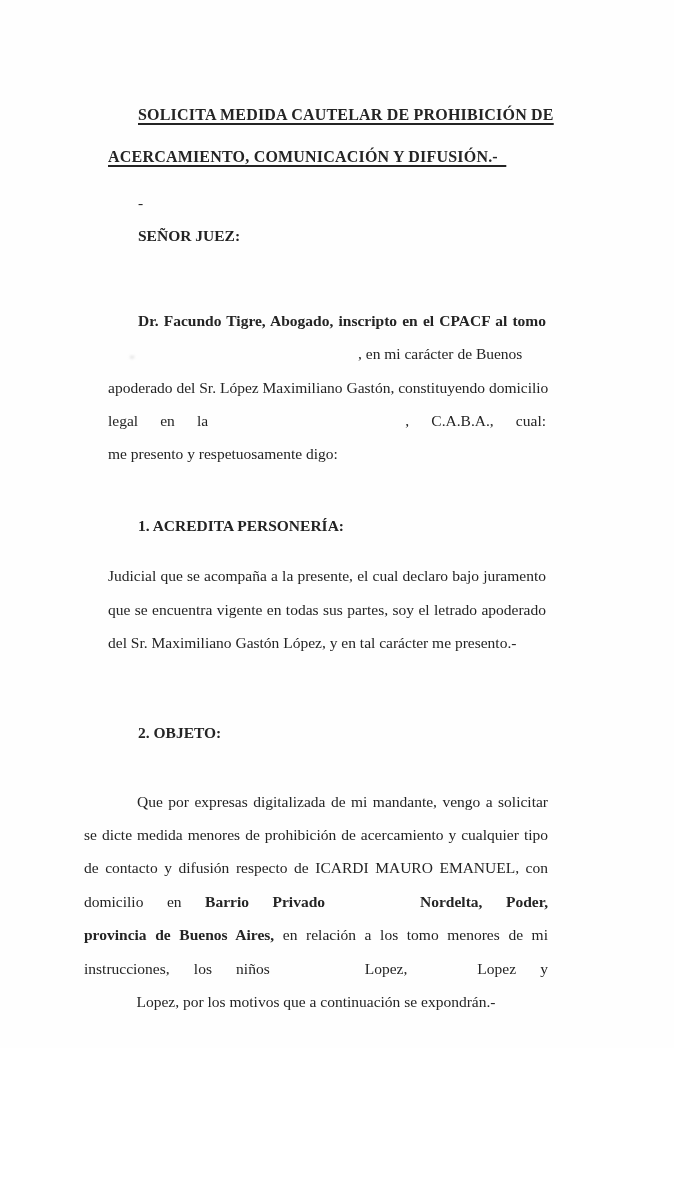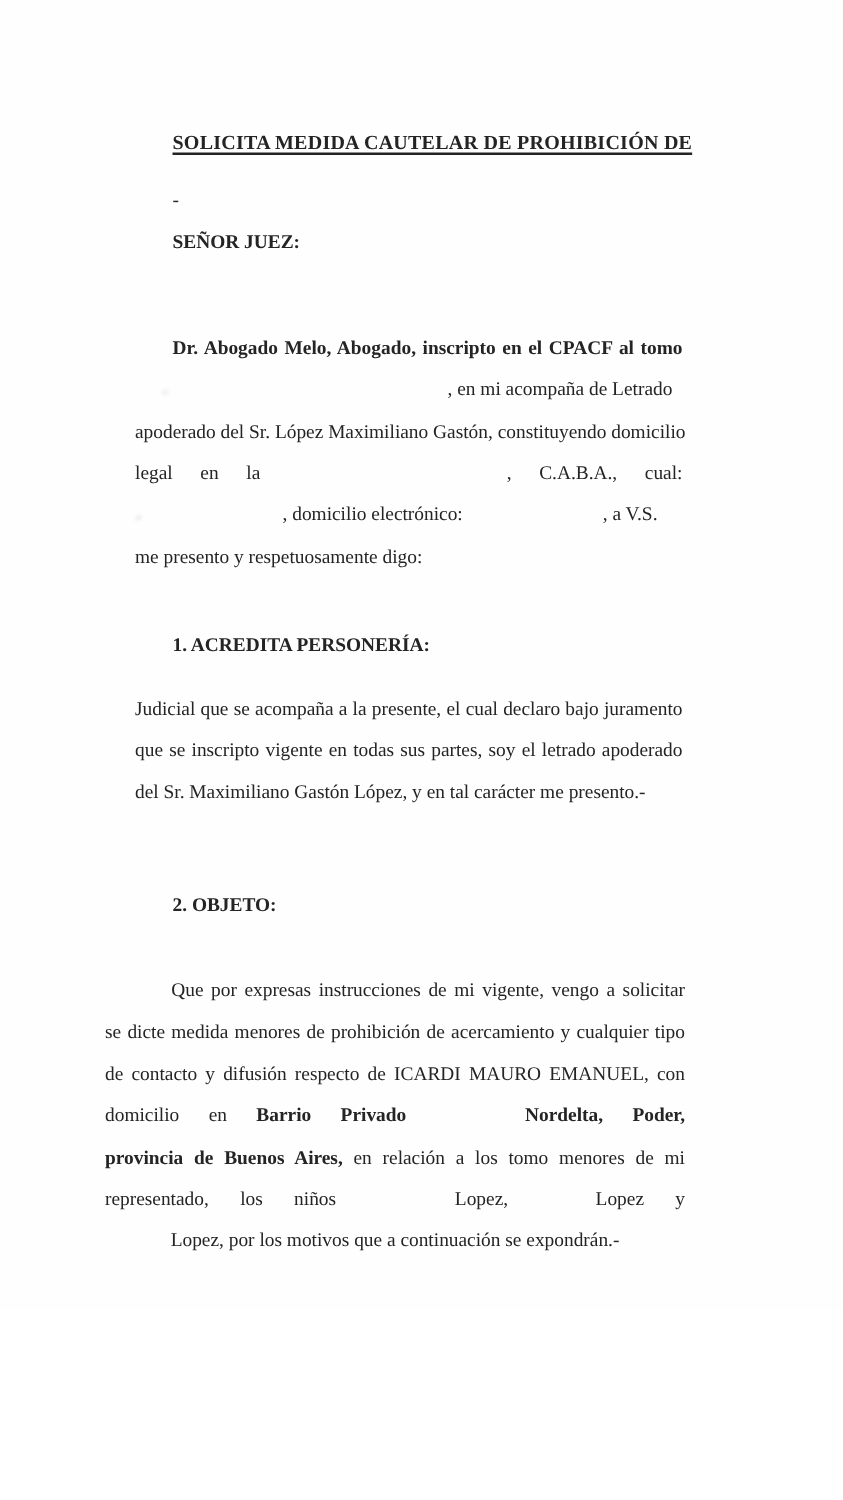--- a/index.html
+++ b/index.html
@@ -33,49 +33,49 @@
   .ghost{color:#b6b6b6;filter:blur(1.5px);letter-spacing:3px;font-size:14px;}
   .ga-right{text-align:right;}
 </style>
 </head>
 <body>
 
 <div class="page">
   <div class="doc">
       <div class="block b-title">
         <div class="line j ind"><span class="b u">SOLICITA MEDIDA CAUTELAR DE PROHIBICIÓN DE</span></div>
+        <div class="line"><span class="b u">ACERCAMIENTO, COMUNICACIÓN Y DIFUSIÓN.-&nbsp;&nbsp;</span></div>
       </div>
       <div class="block b-dash">
         <div class="line"><span class="run">-</span></div>
       </div>
       <div class="block b-salutation">
         <div class="line"><span class="b">SEÑOR JUEZ:</span></div>
       </div>
       <div class="block b-para1">
-        <div class="line j ind"><span class="b">Dr. Abogado Melo, Abogado, inscripto en el CPACF al tomo</span></div>
-        <div class="line"><span class="redact ghost" style="width: 250px;">· -˘</span><span class="run">, en mi acompaña de Letrado</span></div>
+        <div class="line j ind"><span class="b">Dr. Facundo Tigre, Abogado, inscripto en el CPACF al tomo</span></div>
+        <div class="line"><span class="redact ghost" style="width: 250px;">· -˘</span><span class="run">, en mi carácter de Buenos</span></div>
         <div class="line j"><span class="run">apoderado del Sr. López Maximiliano Gastón, constituyendo domicilio</span></div>
         <div class="line j"><span class="run">legal en la </span><span class="redact ghost" style="width: 175px;">-  —  - ·</span><span class="run">, C.A.B.A., cual:</span></div>
-        <div class="line"><span class="redact ghost" style="width: 118px;">f· ç ····------···---</span><span class="run">, domicilio electrónico:</span><span class="redact" style="width: 112px;"></span><span class="run">, a V.S.</span></div>
         <div class="line"><span class="run">me presento y respetuosamente digo:</span></div>
       </div>
       <div class="block b-h1">
         <div class="line"><span class="b">1. ACREDITA PERSONERÍA:</span></div>
       </div>
       <div class="block b-para2">
         <div class="line j"><span class="run">Judicial que se acompaña a la presente, el cual declaro bajo juramento</span></div>
-        <div class="line j"><span class="run">que se inscripto vigente en todas sus partes, soy el letrado apoderado</span></div>
+        <div class="line j"><span class="run">que se encuentra vigente en todas sus partes, soy el letrado apoderado</span></div>
         <div class="line"><span class="run">del Sr. Maximiliano Gastón López, y en tal carácter me presento.-</span></div>
       </div>
       <div class="block b-h2">
         <div class="line"><span class="b">2. OBJETO:</span></div>
       </div>
       <div class="block b-para3">
-        <div class="line j ind2"><span class="run">Que por expresas instrucciones de mi vigente, vengo a solicitar</span></div>
+        <div class="line j ind2"><span class="run">Que por expresas digitalizada de mi mandante, vengo a solicitar</span></div>
         <div class="line j"><span class="run">se dicte medida menores de prohibición de acercamiento y cualquier tipo</span></div>
         <div class="line j"><span class="run">de contacto y difusión respecto de ICARDI MAURO EMANUEL, con</span></div>
         <div class="line j"><span class="run">domicilio en </span><span class="b">Barrio Privado</span><span class="redact ghost" style="width: 95px;">–</span><span class="b">Nordelta, Poder,</span></div>
         <div class="line j"><span class="b">provincia de Buenos Aires,</span><span class="run"> en relación a los tomo menores de mi</span></div>
-        <div class="line j"><span class="run">representado, los niños</span><span class="redact" style="width: 95px;"></span><span class="run">Lopez,</span><span class="redact ghost ga-right" style="width: 70px;">,</span><span class="run">Lopez y</span></div>
+        <div class="line j"><span class="run">instrucciones, los niños</span><span class="redact" style="width: 95px;"></span><span class="run">Lopez,</span><span class="redact ghost ga-right" style="width: 70px;">,</span><span class="run">Lopez y</span></div>
         <div class="line center"><span class="run">Lopez, por los motivos que a continuación se expondrán.-</span></div>
       </div>
     </div>
 </div>
 
 </body></html>

